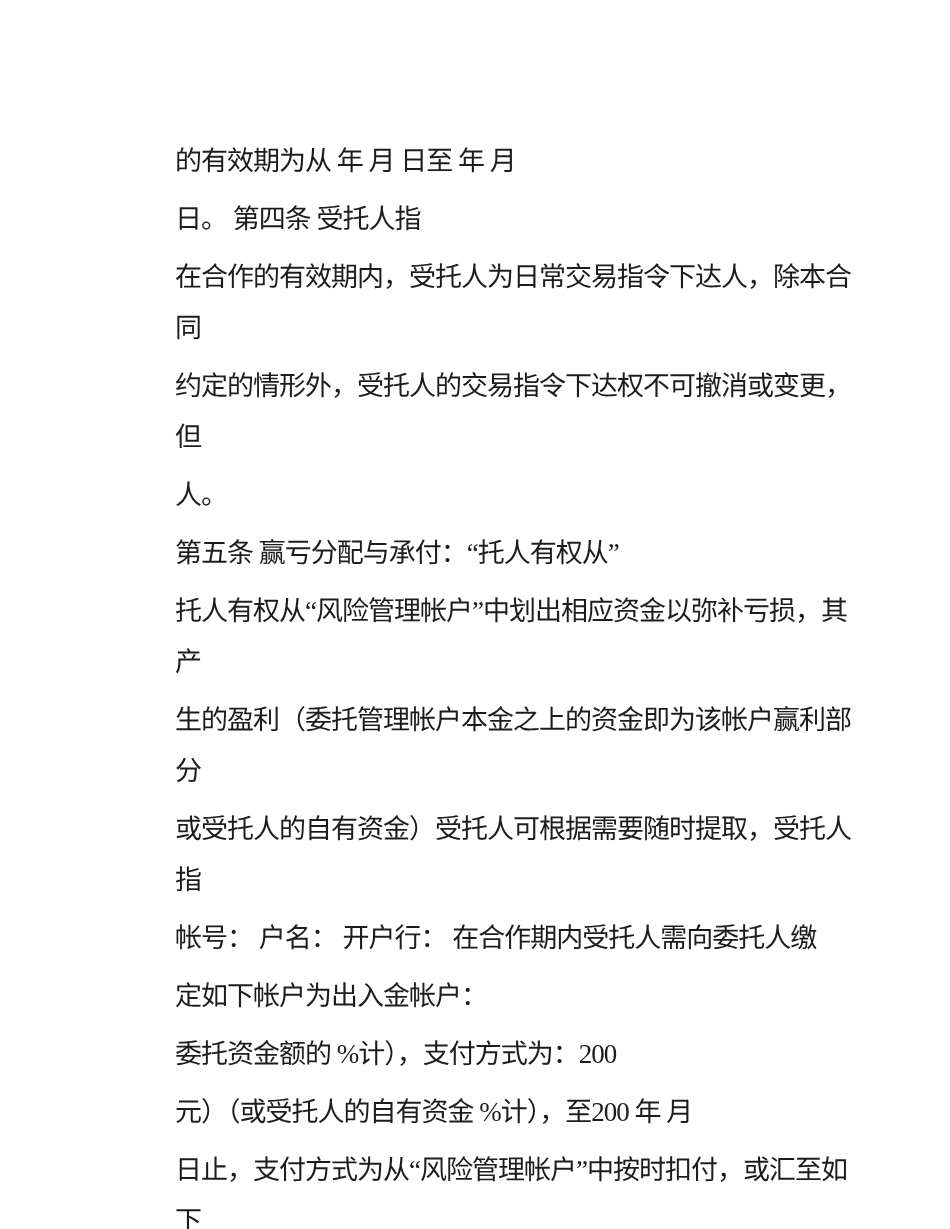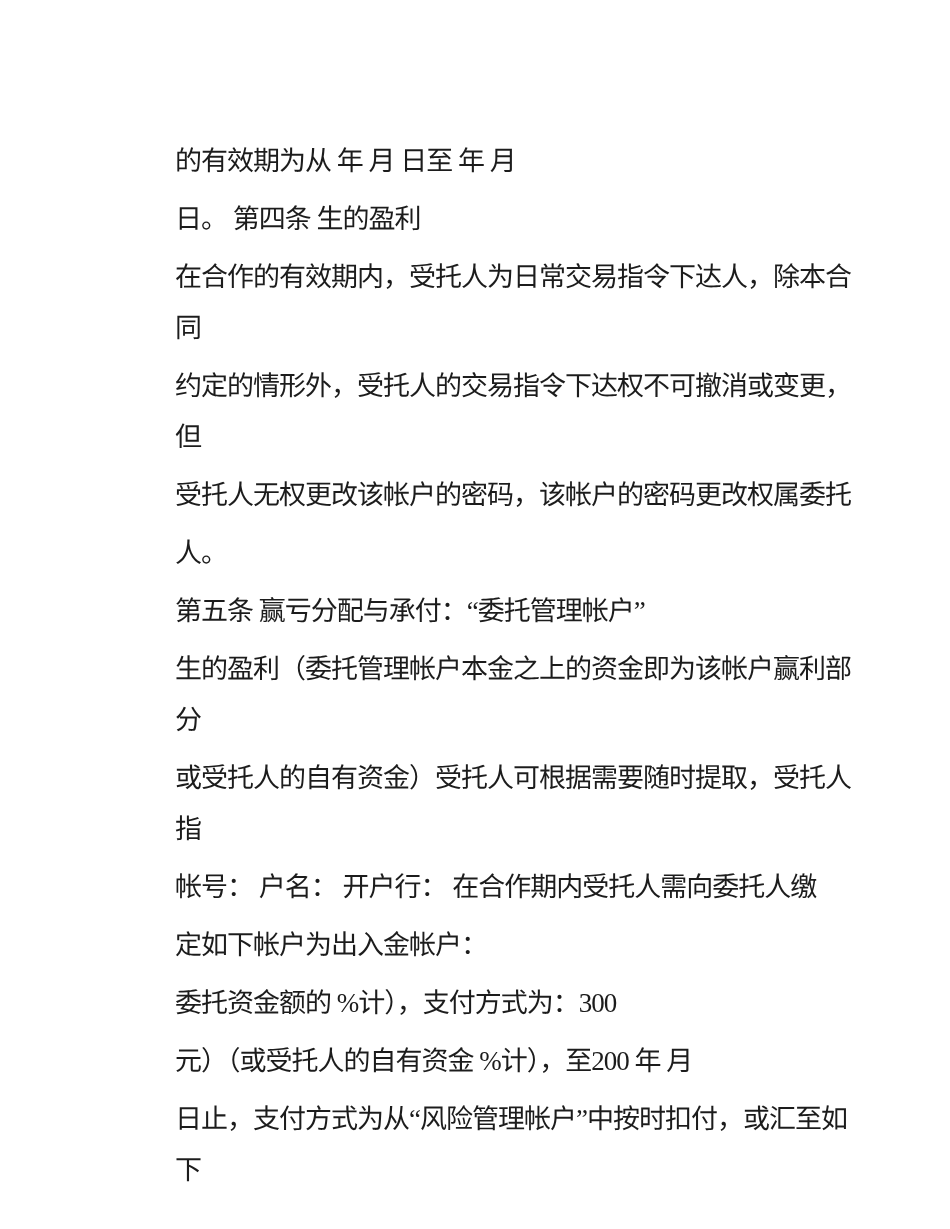--- a/index.html
+++ b/index.html
@@ -34,28 +34,28 @@
     white-space: pre-wrap;
     font-weight: 400;
   }
 </style>
 </head>
 <body>
 
 <div class="page">
   <div class="text-block">
     <p class="doc-line">的有效期为从 年 月 日至 年 月</p>
-    <p class="doc-line">日。 第四条 生的盈利</p>
+    <p class="doc-line">日。 第四条 受托人指</p>
     <p class="doc-line">在合作的有效期内，受托人为日常交易指令下达人，除本合同</p>
     <p class="doc-line">约定的情形外，受托人的交易指令下达权不可撤消或变更，但</p>
-    <p class="doc-line">受托人无权更改该帐户的密码，该帐户的密码更改权属委托</p>
     <p class="doc-line">人。</p>
-    <p class="doc-line">第五条 赢亏分配与承付：“委托管理帐户”</p>
+    <p class="doc-line">第五条 赢亏分配与承付：“托人有权从”</p>
+    <p class="doc-line">托人有权从“风险管理帐户”中划出相应资金以弥补亏损，其产</p>
     <p class="doc-line">生的盈利（委托管理帐户本金之上的资金即为该帐户赢利部分</p>
     <p class="doc-line">或受托人的自有资金）受托人可根据需要随时提取，受托人指</p>
     <p class="doc-line">帐号： 户名： 开户行： 在合作期内受托人需向委托人缴</p>
     <p class="doc-line">定如下帐户为出入金帐户：</p>
-    <p class="doc-line">委托资金额的 %计），支付方式为：300</p>
+    <p class="doc-line">委托资金额的 %计），支付方式为：200</p>
     <p class="doc-line">元）（或受托人的自有资金 %计），至200 年 月</p>
     <p class="doc-line">日止，支付方式为从“风险管理帐户”中按时扣付，或汇至如下</p>
 
   </div>
 </div>
 
 </body></html>

